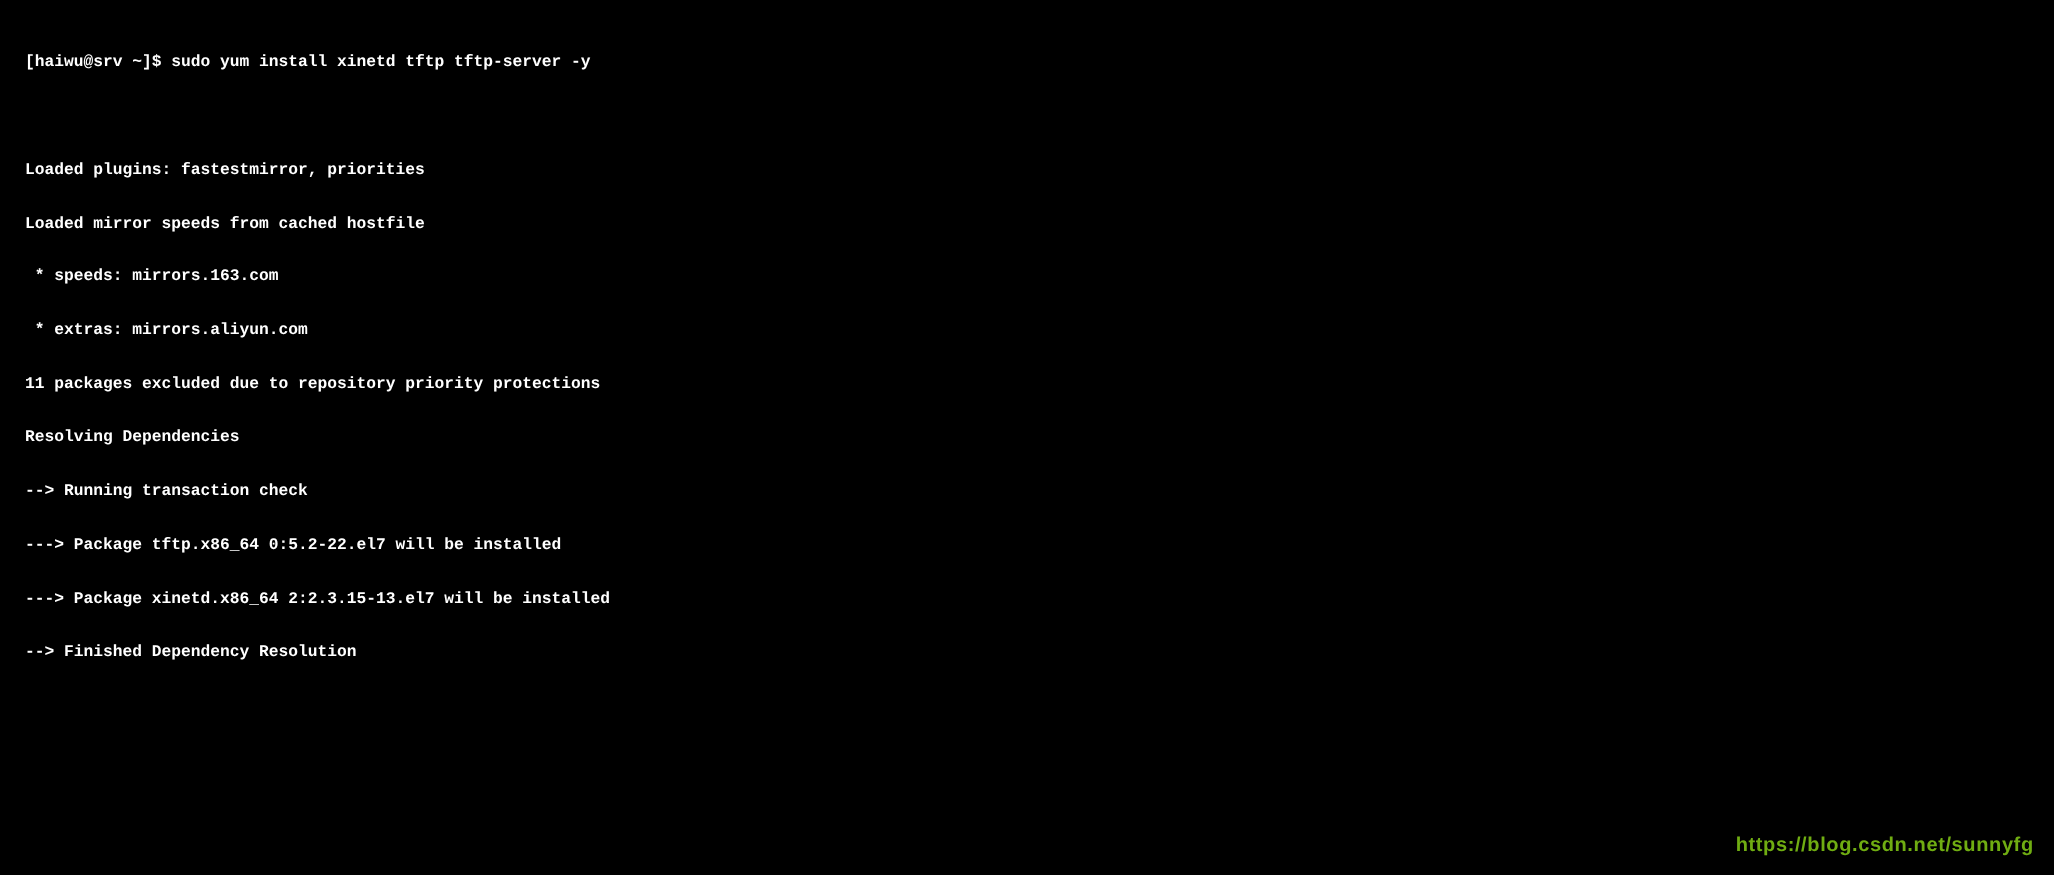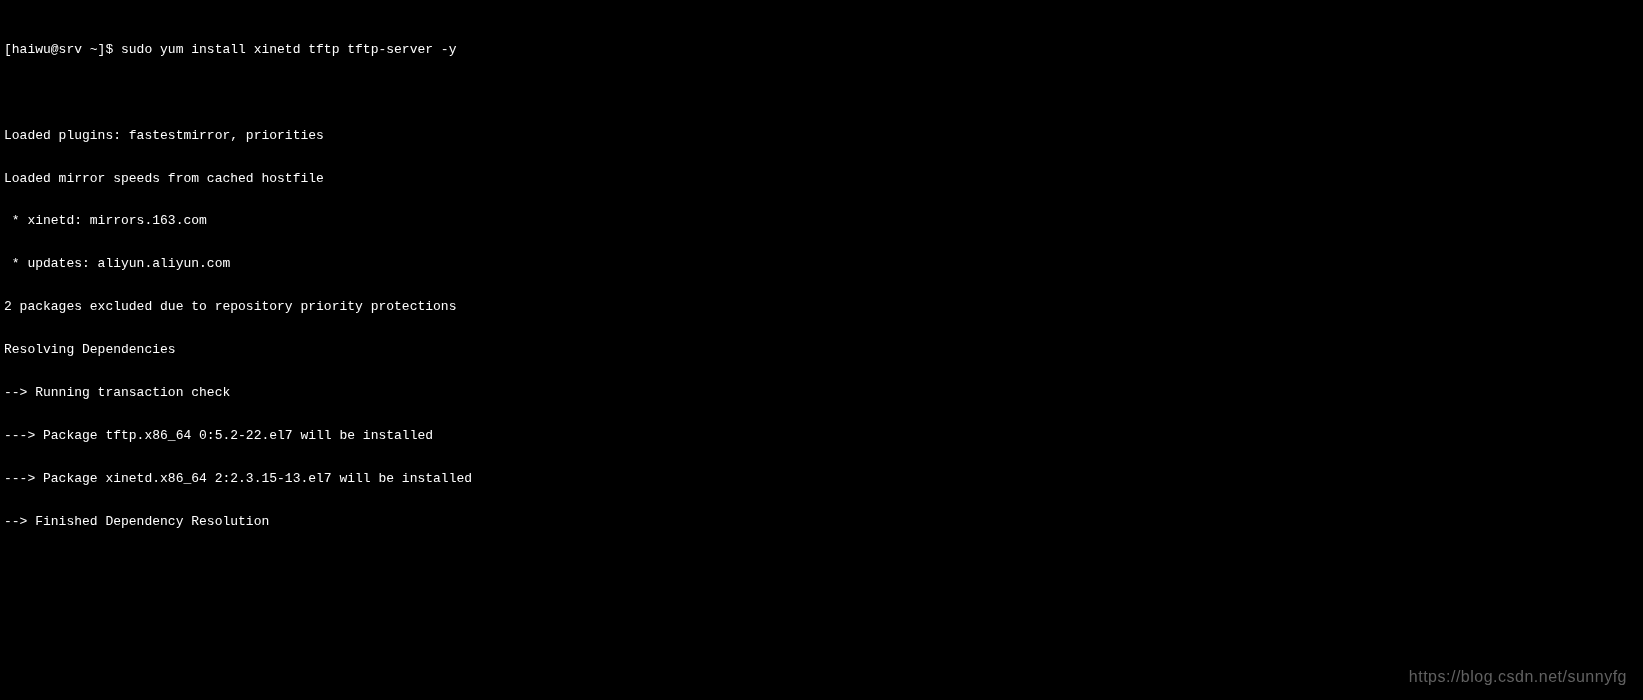--- a/index.html
+++ b/index.html
@@ -9,50 +9,51 @@
     color: #fff;
     font-family: "Courier New", Courier, monospace;
     font-size: 13px;
     line-height: 1.1;
     width: 1643px;
     height: 700px;
     overflow: hidden;
     box-sizing: border-box;
   }
   .term {
-    padding: 0 4px;
+    padding: 0 20px;
     white-space: pre;
     position: relative;
     height: 100%;
+    font-weight: bold;
   }
   .watermark {
     position: absolute;
     right: 16px;
     bottom: 14px;
-    color: #737373;
+    color: #84cc16;
     font-family: Arial, sans-serif;
     font-size: 16px;
     letter-spacing: 0.5px;
     opacity: 0.85;
     margin-left: 20px;
   }
 </style>
 </head>
 <body>
 
 <div class="term">
 
   <div>[haiwu@srv ~]$ sudo yum install xinetd tftp tftp-server -y</div>
 
   <div>
     <div>Loaded plugins: fastestmirror, priorities</div>
     <div>Loaded mirror speeds from cached hostfile</div>
-    <div> * xinetd: mirrors.163.com</div>
-    <div> * updates: aliyun.aliyun.com</div>
-    <div>2 packages excluded due to repository priority protections</div>
+    <div> * speeds: mirrors.163.com</div>
+    <div> * extras: mirrors.aliyun.com</div>
+    <div>11 packages excluded due to repository priority protections</div>
     <div>Resolving Dependencies</div>
     <div>--&gt; Running transaction check</div>
     <div>---&gt; Package tftp.x86_64 0:5.2-22.el7 will be installed</div>
     <div>---&gt; Package xinetd.x86_64 2:2.3.15-13.el7 will be installed</div>
     <div>--&gt; Finished Dependency Resolution</div>
     <div></div>
     <div></div>
   </div>
 
   

